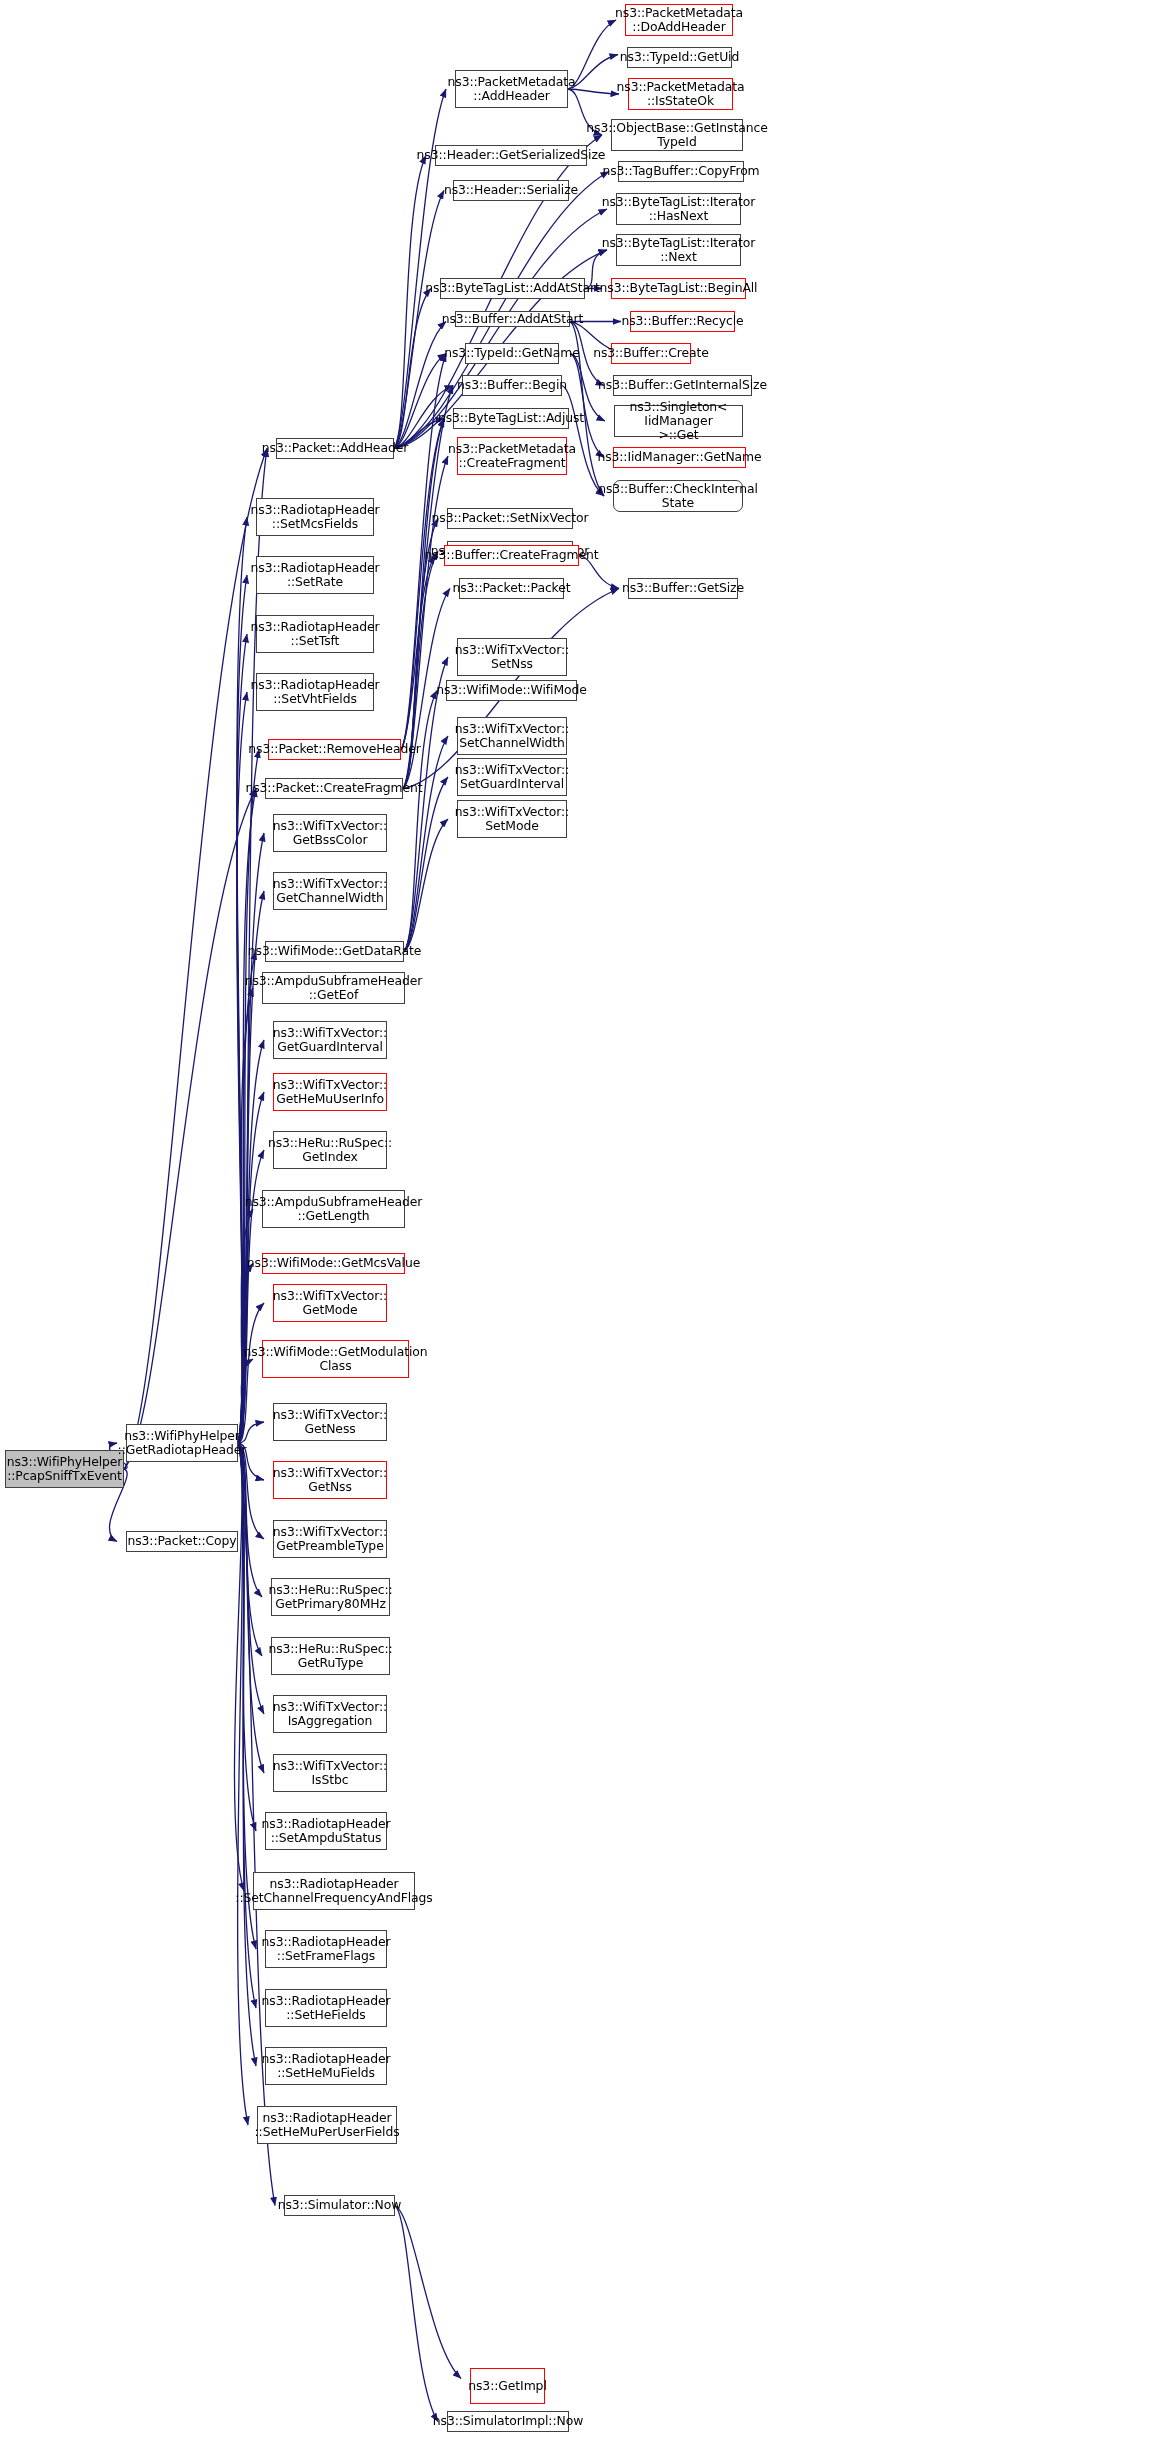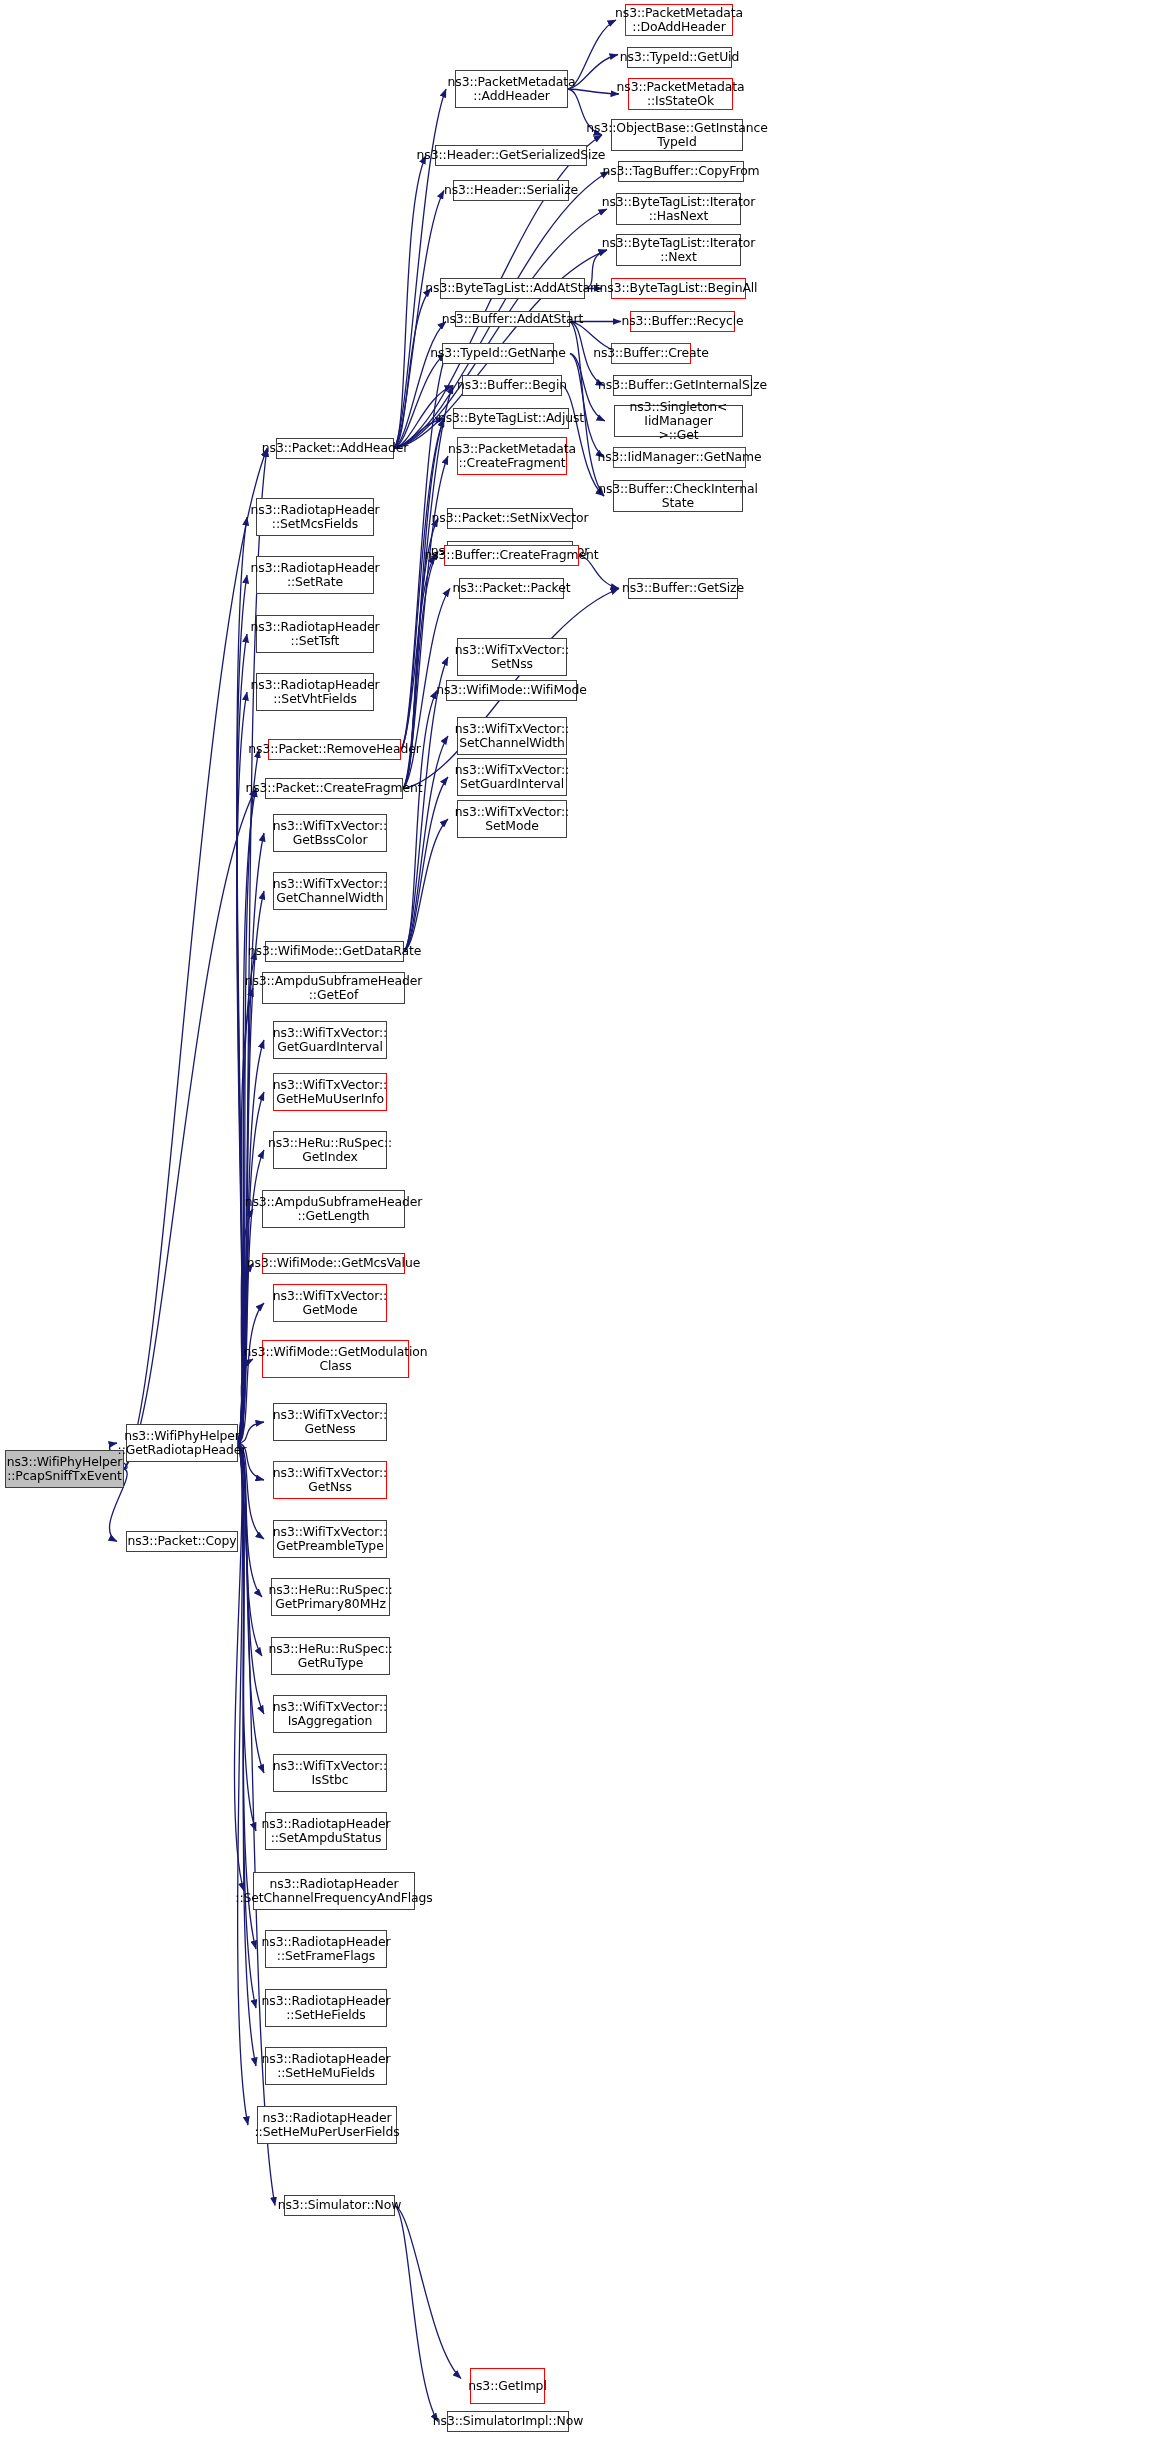--- a/index.html
+++ b/index.html
@@ -168,21 +168,21 @@
 ::SetHeMuFields</div>
       <div class="node" style="left: 257px; top: 2106px; width: 140px; height: 38px;">ns3::RadiotapHeader
 ::SetHeMuPerUserFields</div>
       <div class="node" style="left: 284px; top: 2195px; width: 111px; height: 21px;">ns3::Simulator::Now</div>
       <div class="node" style="left: 455px; top: 70px; width: 113px; height: 38px;">ns3::PacketMetadata
 ::AddHeader</div>
       <div class="node" style="left: 435px; top: 145px; width: 152px; height: 21px;">ns3::Header::GetSerializedSize</div>
       <div class="node" style="left: 453px; top: 180px; width: 116px; height: 21px;">ns3::Header::Serialize</div>
       <div class="node" style="left: 440px; top: 278px; width: 145px; height: 21px;">ns3::ByteTagList::AddAtStart</div>
       <div class="node" style="left: 455px; top: 311px; width: 115px; height: 16px;">ns3::Buffer::AddAtStart</div>
-      <div class="node" style="left: 442px; top: 343px; width: 112px; height: 21px;">ns3::TypeId::GetName</div>
+      <div class="node" style="left: 465px; top: 343px; width: 94px; height: 21px;">ns3::TypeId::GetName</div>
       <div class="node" style="left: 462px; top: 375px; width: 100px; height: 21px;">ns3::Buffer::Begin</div>
       <div class="node" style="left: 453px; top: 408px; width: 116px; height: 21px;">ns3::ByteTagList::Adjust</div>
       <div class="node red" style="left: 457px; top: 437px; width: 110px; height: 38px;">ns3::PacketMetadata
 ::CreateFragment</div>
       <div class="node" style="left: 447px; top: 508px; width: 126px; height: 21px;">ns3::Packet::SetNixVector</div>
       <div class="node" style="left: 447px; top: 541px; width: 126px; height: 21px;">ns3::Packet::GetNixVector</div>
       <div class="node red" style="left: 444px; top: 545px; width: 135px; height: 21px;">ns3::Buffer::CreateFragment</div>
       <div class="node" style="left: 459px; top: 578px; width: 105px; height: 21px;">ns3::Packet::Packet</div>
       <div class="node" style="left: 457px; top: 638px; width: 110px; height: 38px;">ns3::WifiTxVector::
 SetNss</div>
@@ -207,17 +207,17 @@
 ::HasNext</div>
       <div class="node" style="left: 616px; top: 234px; width: 125px; height: 32px;">ns3::ByteTagList::Iterator
 ::Next</div>
       <div class="node red" style="left: 611px; top: 278px; width: 135px; height: 21px;">ns3::ByteTagList::BeginAll</div>
       <div class="node red" style="left: 630px; top: 311px; width: 105px; height: 21px;">ns3::Buffer::Recycle</div>
       <div class="node red" style="left: 611px; top: 343px; width: 80px; height: 21px;">ns3::Buffer::Create</div>
       <div class="node" style="left: 613px; top: 375px; width: 139px; height: 21px;">ns3::Buffer::GetInternalSize</div>
       <div class="node" style="left: 614px; top: 405px; width: 129px; height: 32px;">ns3::Singleton&lt; IidManager
 &gt;::Get</div>
       <div class="node red" style="left: 613px; top: 447px; width: 133px; height: 21px;">ns3::IidManager::GetName</div>
-      <div class="node" style="left: 613px; top: 480px; width: 130px; height: 32px;">ns3::Buffer::CheckInternal
+      <div class="node" style="left: 613px; top: 480px; width: 130px; height: 32px; border-radius: 7px;">ns3::Buffer::CheckInternal
 State</div>
       <div class="node" style="left: 628px; top: 578px; width: 110px; height: 21px;">ns3::Buffer::GetSize</div>
     </div>
 </div>
 
 </body></html>

